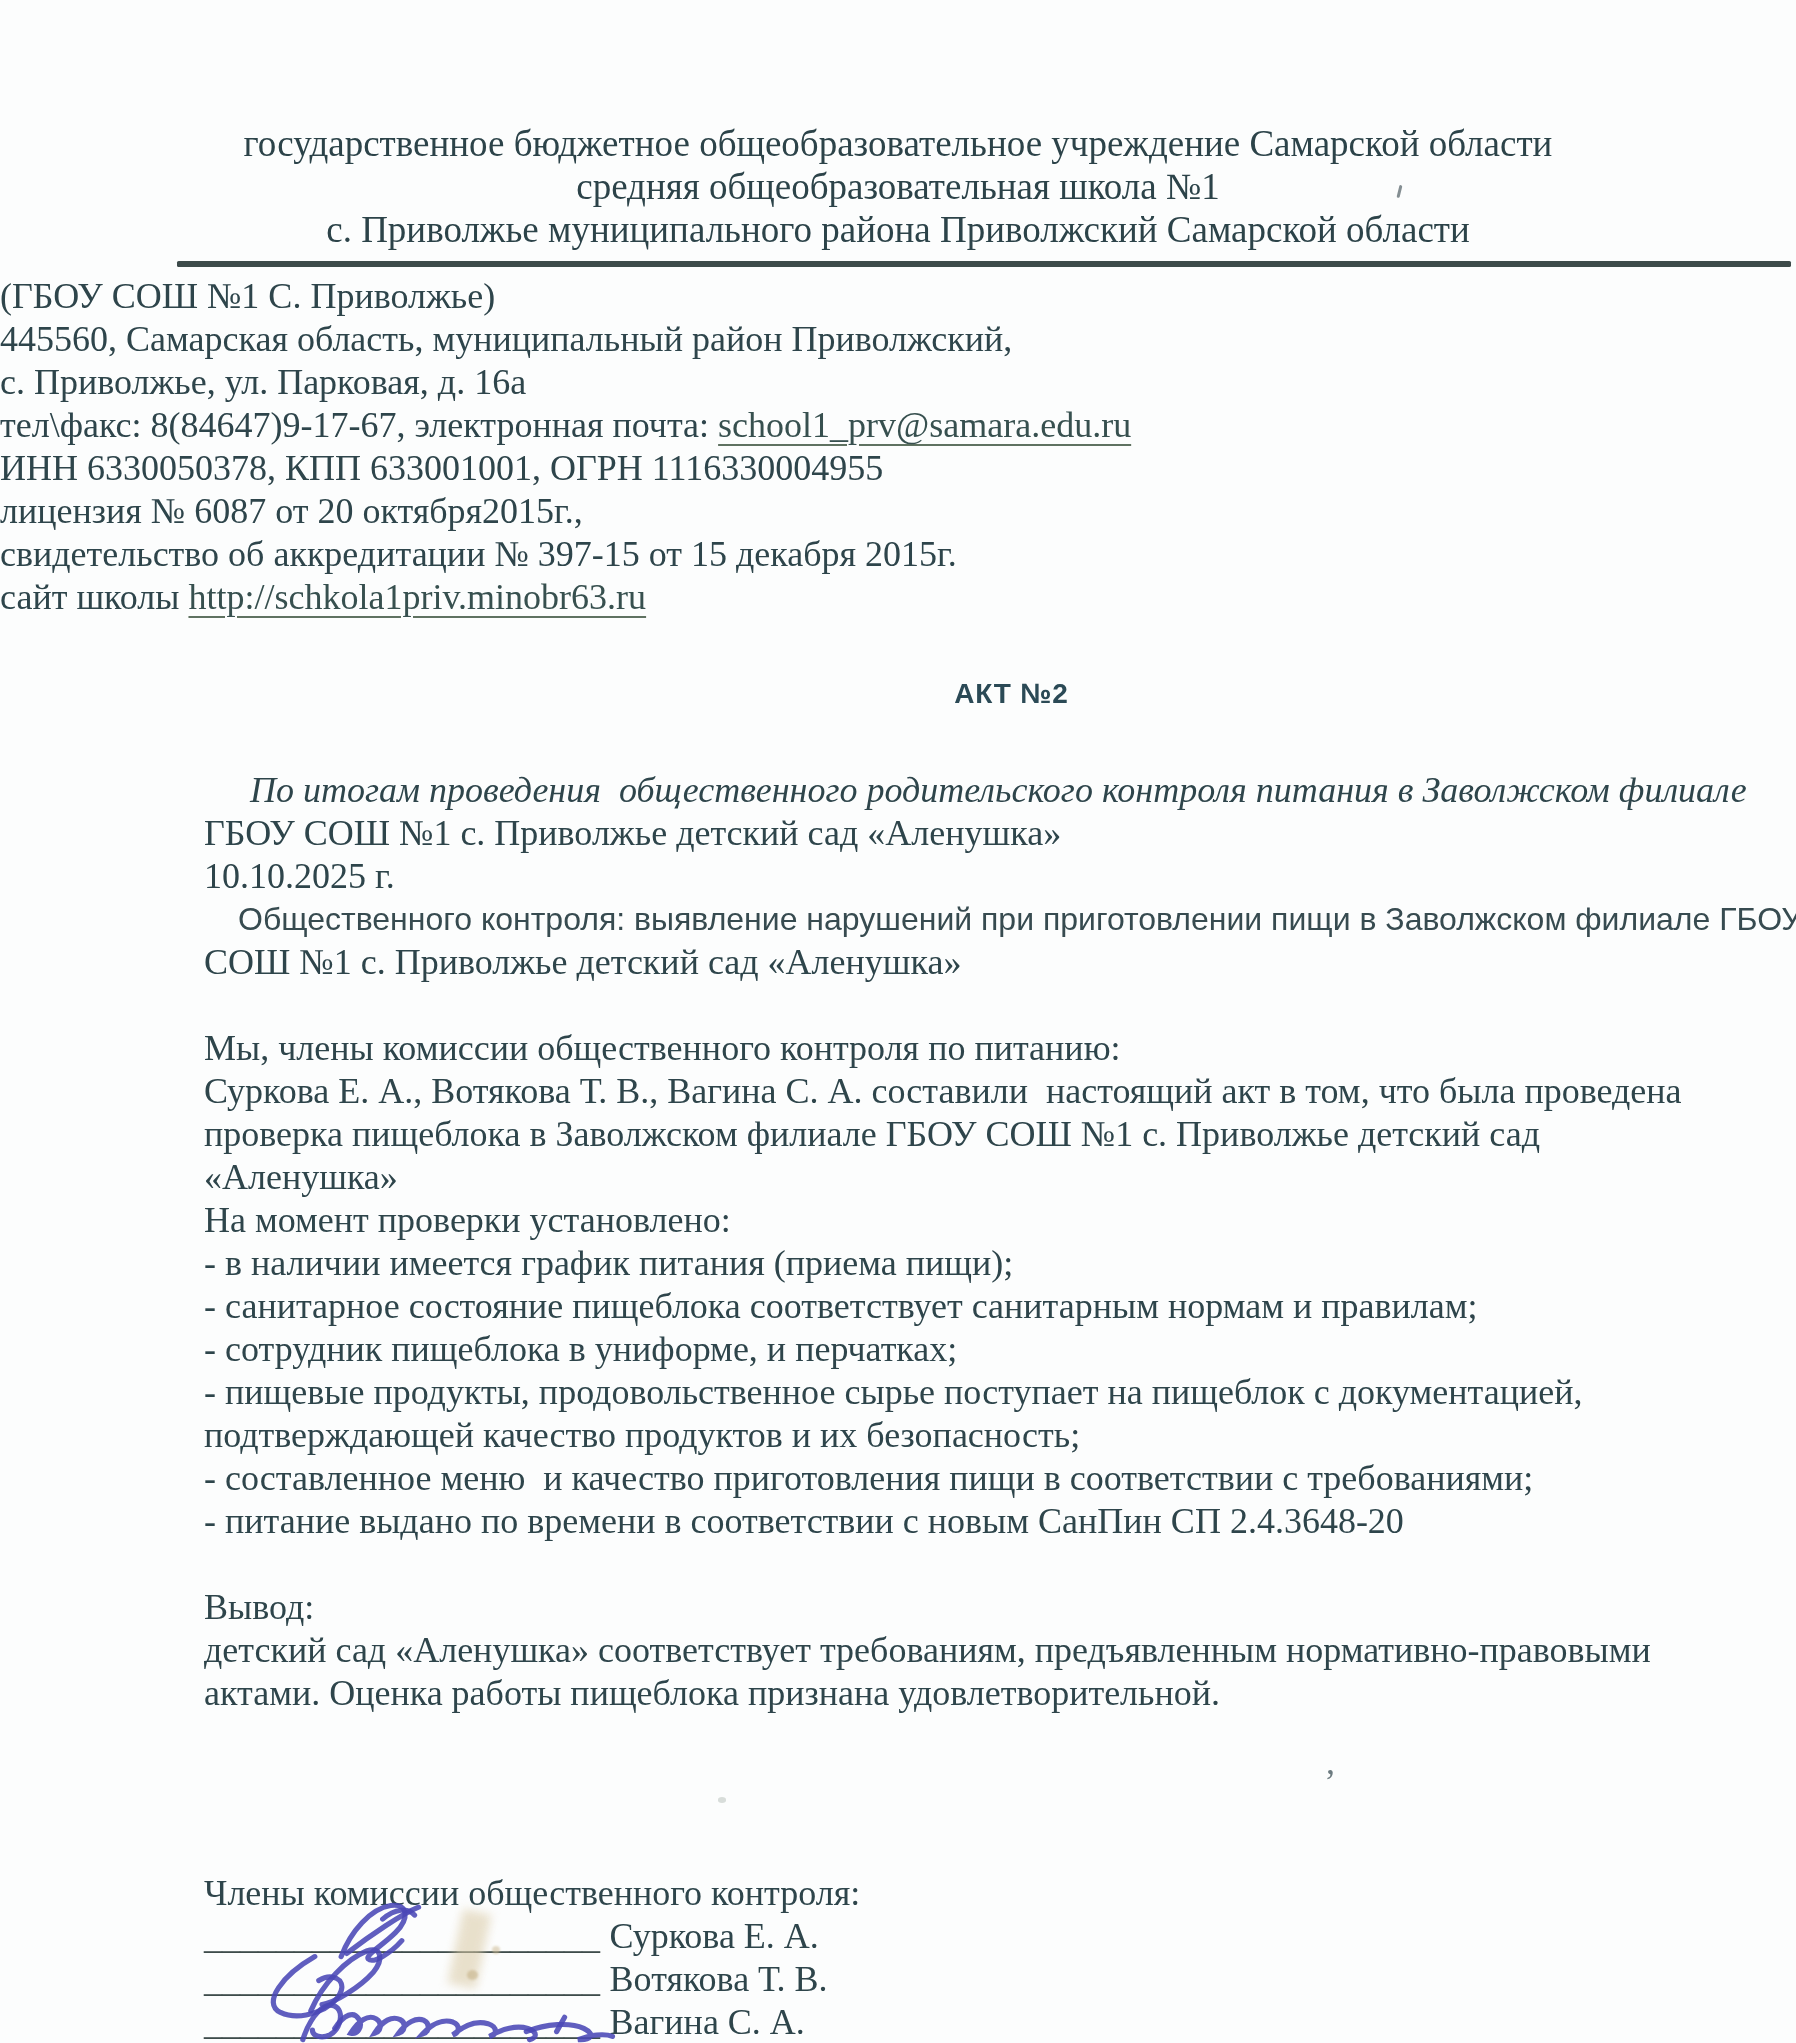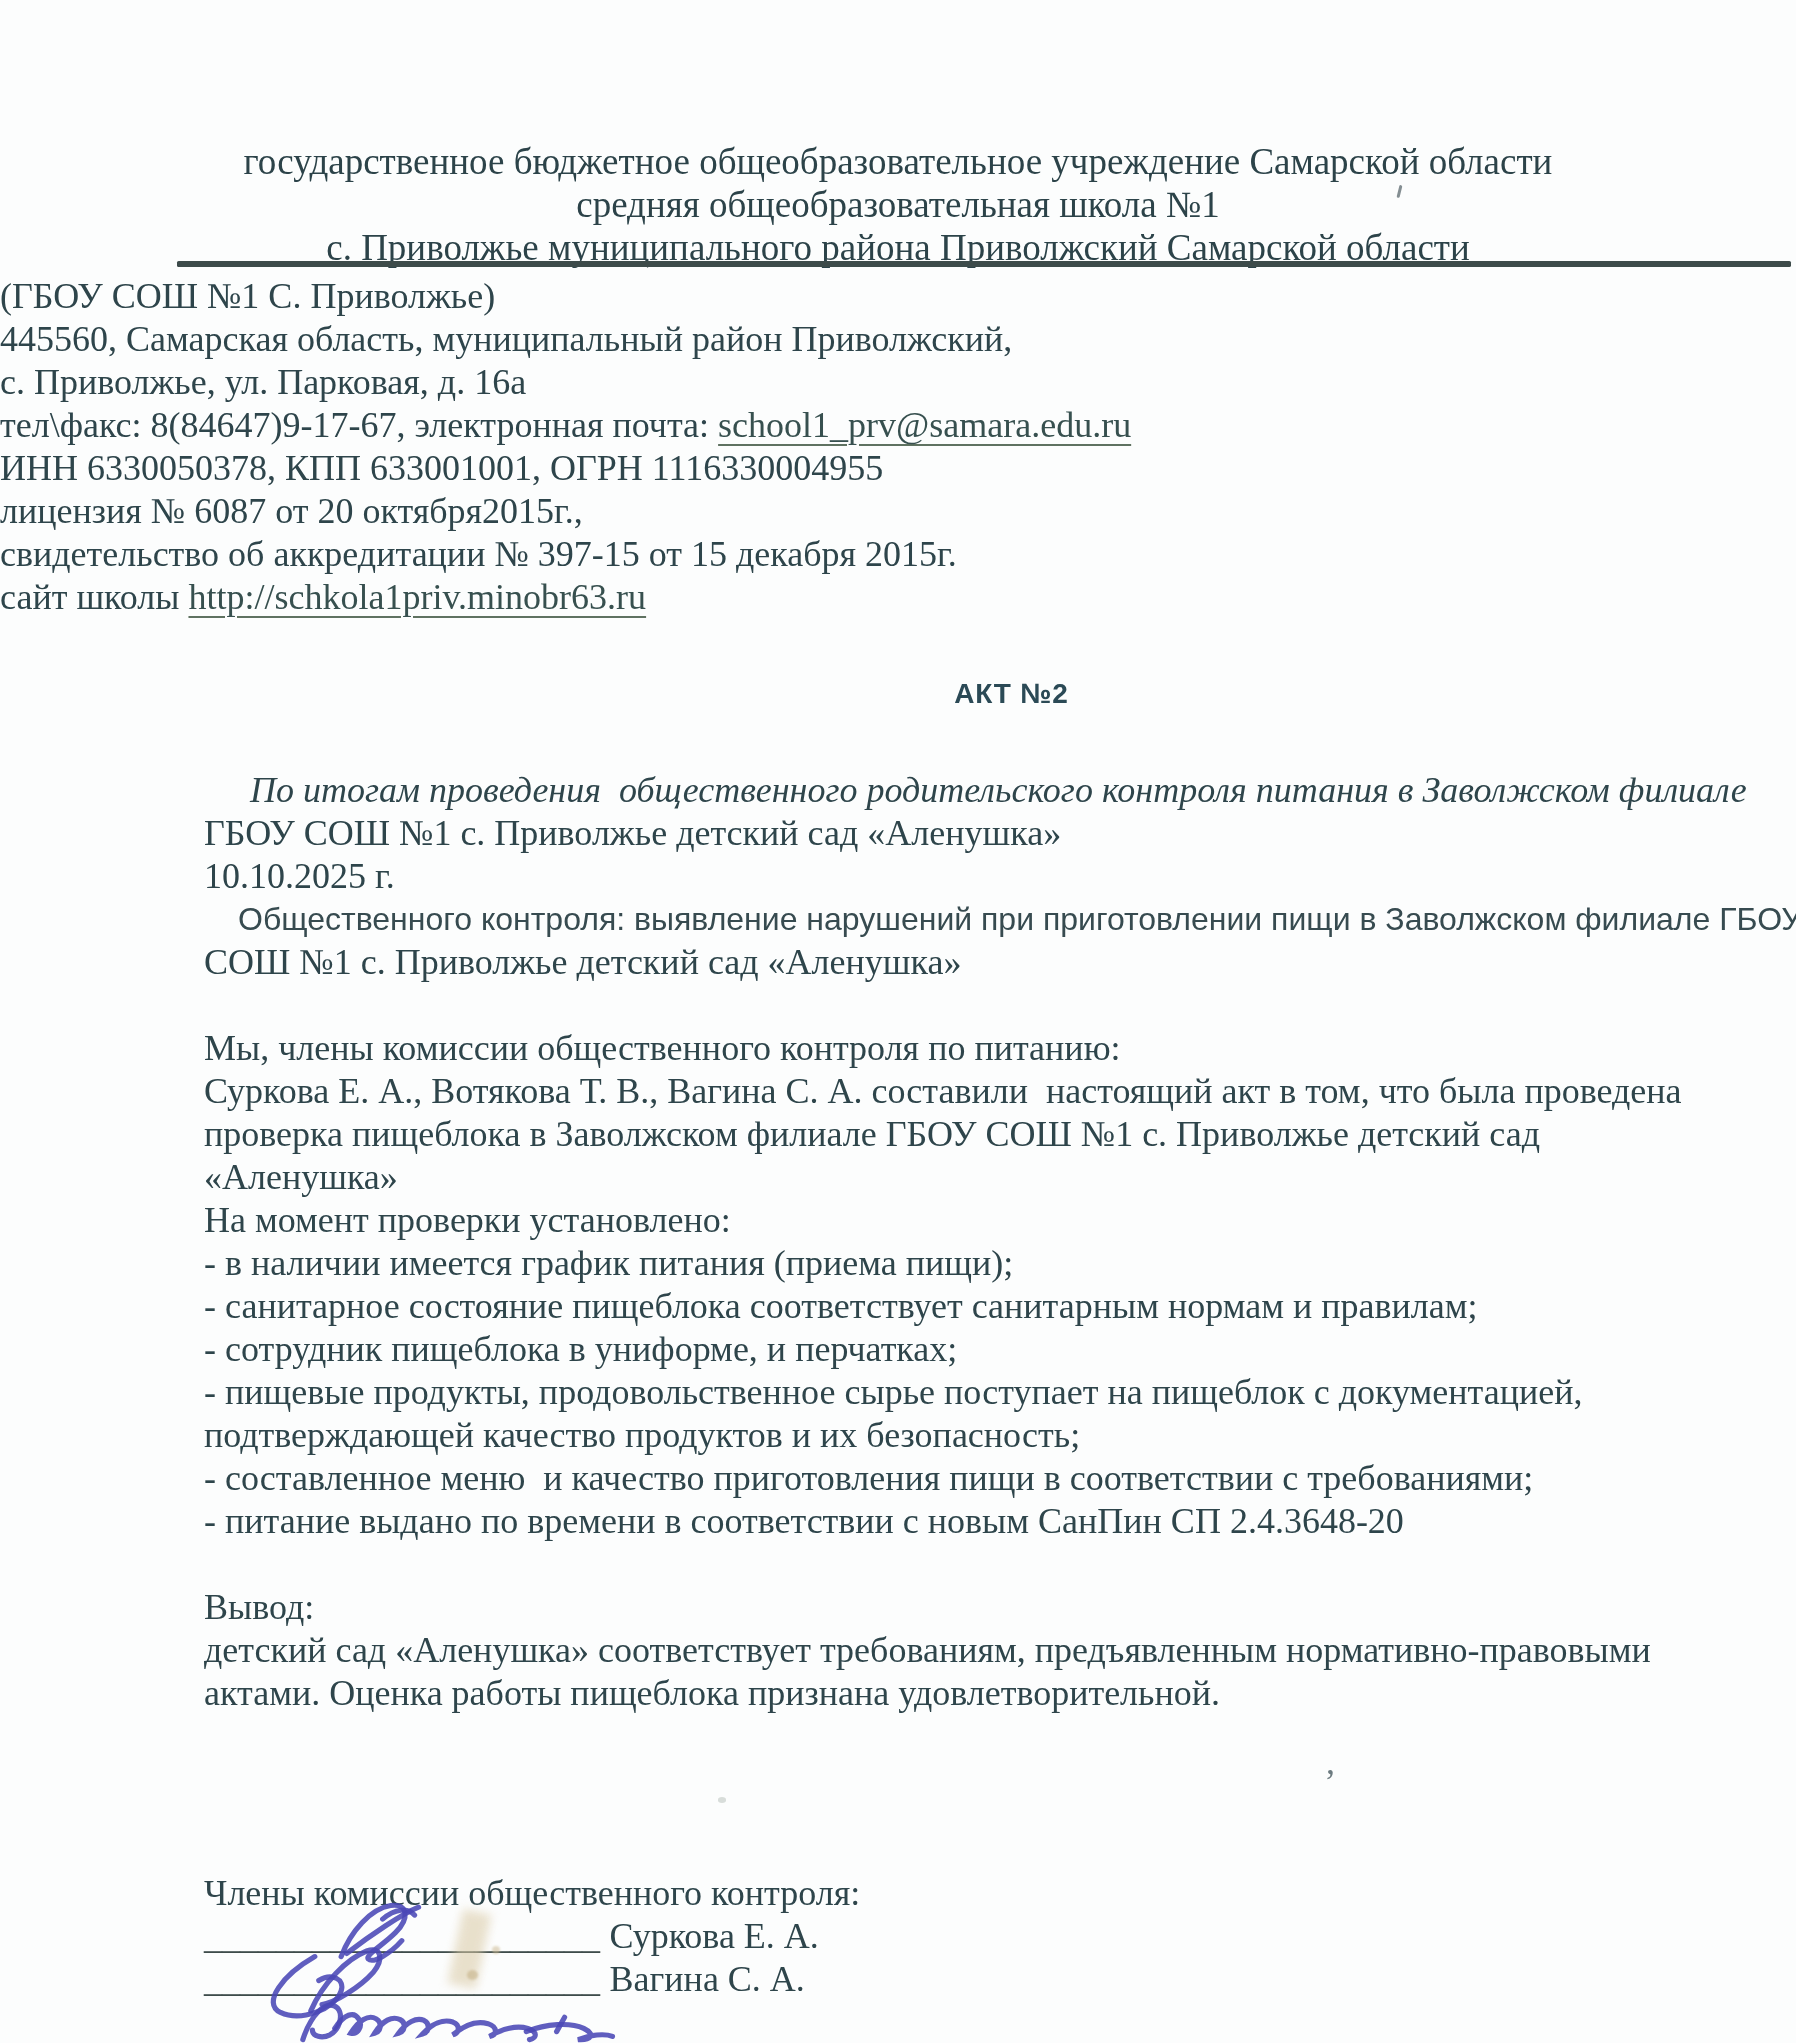--- a/index.html
+++ b/index.html
@@ -6,21 +6,21 @@
   body{
     width:1796px;height:2043px;
     background:#fcfdfd;
     overflow:hidden;
     position:relative;
     font-family:"Liberation Serif","DejaVu Serif",serif;
     color:#2e454b;
   }
   
   .org-block{
-    position:absolute;top:140px;left:0;width:1796px;
+    position:absolute;top:122px;left:0;width:1796px;
     text-align:center;font-size:37px;line-height:43px;
     color:#2c4349;
   }
   .org-line{white-space:pre;}
   .rule{
     position:absolute;top:261px;left:177px;width:1614px;height:5.6px;
     background:#3d4b4a;border-radius:1.6px;
   }
   .contacts{
     position:absolute;top:275px;left:0;width:1576px;
@@ -143,20 +143,21 @@
   <div>
 
       <div class="ln">детский сад «Аленушка» соответствует требованиям, предъявленным нормативно-правовыми</div>
       <div class="ln">актами. Оценка работы пищеблока признана удовлетворительной.</div>
     </div>
 </div>
 
 <div class="sign-block">
   <div class="ln">Члены комиссии общественного контроля:</div>
   <div class="sig-row"><span class="sig-line">______________________</span><span class="sig-name">Суркова Е. А.</span></div>
+  <div class="sig-row"><span class="sig-line">______________________</span><span class="sig-name">Вотякова Т. В.</span></div>
   <div class="sig-row"><span class="sig-line">______________________</span><span class="sig-name">Вагина С. А.</span></div>
 </div>
 
 <svg class="sig-ink-svg" viewBox="0 0 500 200" aria-hidden="true">
 
   <path d="M128 92 C140 60 165 32 190 28 C212 25 214 44 196 62 C180 78 158 90 162 95 C168 101 190 88 204 72"></path>
   <path d="M135 88 C165 65 205 38 225 30"></path>
   <path d="M180 45 C195 32 212 30 220 40"></path>
 
   <path d="M95 92 C55 115 28 150 52 162 C78 174 120 158 128 135 C133 120 116 112 100 122"></path>

